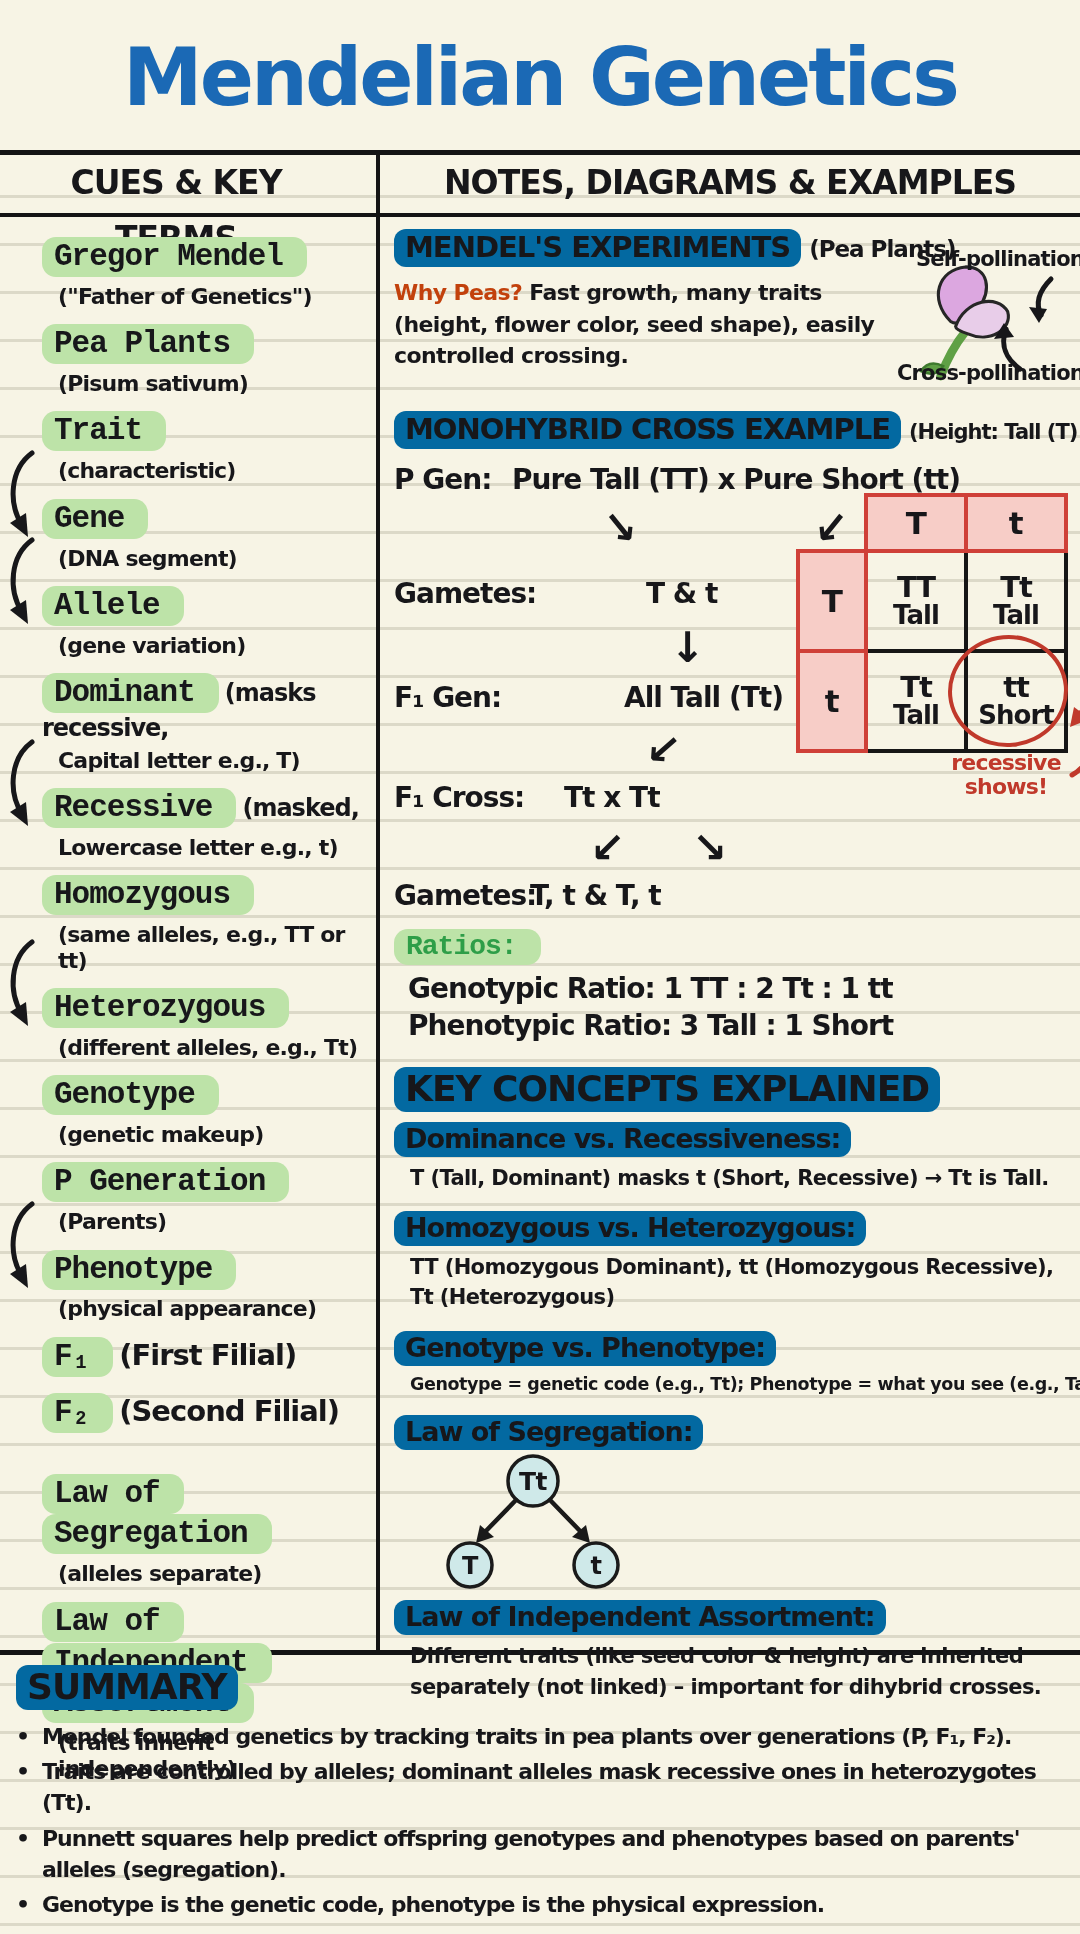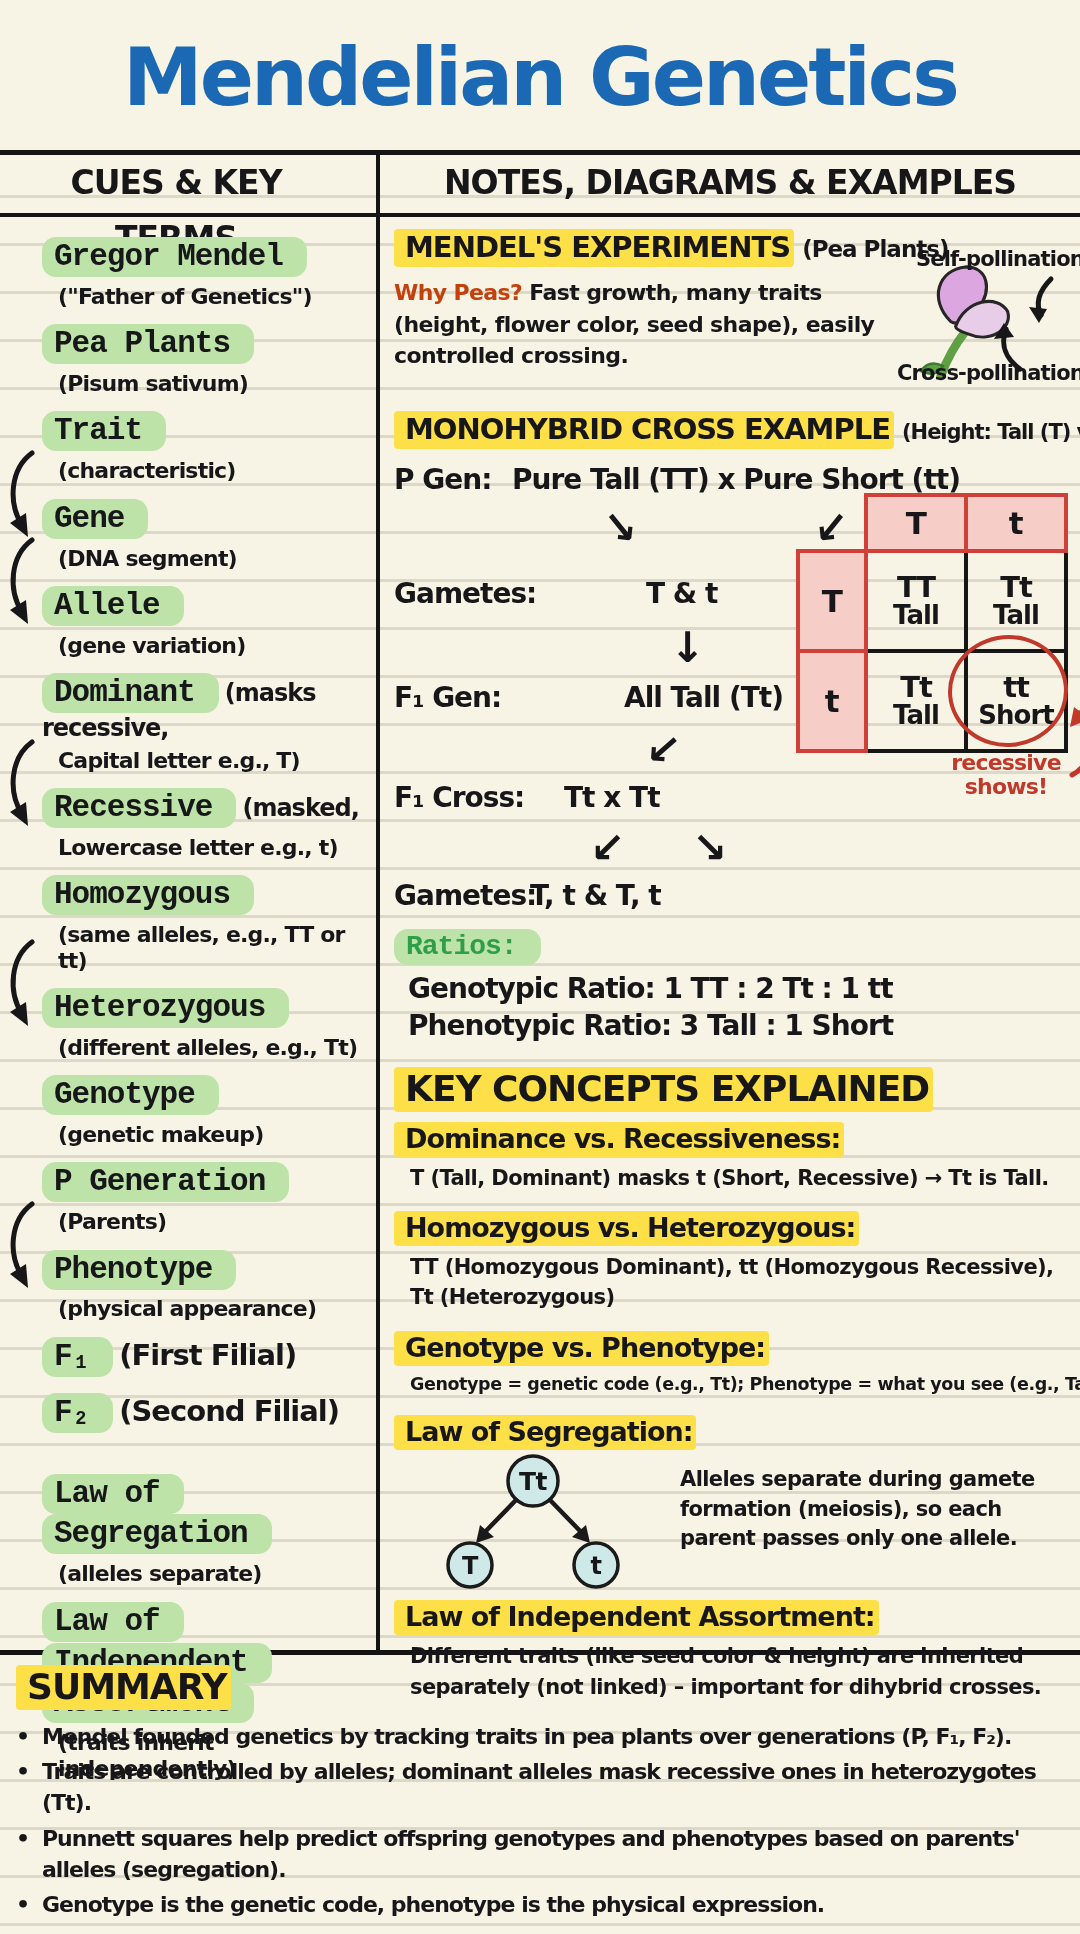--- a/index.html
+++ b/index.html
@@ -18,21 +18,21 @@
   .ch-cues{left:0;width:328px;padding-left:12px;}
   .ch-notes{left:380px;right:0;}
   .vdiv{position:absolute;top:0;bottom:0;left:376px;width:4px;background:#141414;}
   .cues{position:absolute;top:62px;left:0;width:376px;bottom:0;box-sizing:border-box;
        padding:20px 6px 0 42px;}
   .notes{position:absolute;top:62px;left:380px;right:0;bottom:0;box-sizing:border-box;
        padding:12px 8px 0 14px;}
   
   .hl-g{background:#bde3a8;border-radius:14px;padding:2px 24px 3px 12px;
         -webkit-box-decoration-break:clone;box-decoration-break:clone;font-family:Liberation Mono, monospace;}
-  .hl-b{background:#fde047;border-radius:4px;padding:1px 4px 3px 11px;
+  .hl-b{background:#0369a1;border-radius:12px;padding:1px 11px 3px 11px;
         -webkit-box-decoration-break:clone;box-decoration-break:clone;}
   
   .cue{position:relative;margin:0 0 15px 0;}
   .cue.mt{}
   .cue .term{font-size:31px;line-height:1.32;letter-spacing:-1px;}
   .cue .inline{font-size:24px;letter-spacing:-1px;margin-left:6px;}
   .cue .below{font-size:22px;letter-spacing:-0.8px;padding:6px 0 0 16px;line-height:1.15;}
   .link-arrow{position:absolute;left:-38px;top:-54px;}
   
   .sec-head{font-size:29px;letter-spacing:-1px;line-height:1.3;white-space:nowrap;}
@@ -351,21 +351,20 @@
           <text x="105" y="39" font-size="25" text-anchor="middle" font-weight="bold" fill="#17171a">Tt</text>
           <line x1="88" y1="49" x2="56" y2="82" stroke="#1a1a1a" stroke-width="4.5" stroke-linecap="round"></line>
           <polygon points="48,92 52,74 66,86" fill="#1a1a1a"></polygon>
           <line x1="122" y1="49" x2="154" y2="82" stroke="#1a1a1a" stroke-width="4.5" stroke-linecap="round"></line>
           <polygon points="162,92 144,86 158,74" fill="#1a1a1a"></polygon>
           <circle cx="42" cy="114" r="22" fill="#cfe9e9" stroke="#1a1a1a" stroke-width="3.5"></circle>
           <text x="42" y="123" font-size="24" text-anchor="middle" font-weight="bold" fill="#17171a">T</text>
           <circle cx="168" cy="114" r="22" fill="#cfe9e9" stroke="#1a1a1a" stroke-width="3.5"></circle>
           <text x="168" y="123" font-size="24" text-anchor="middle" font-weight="bold" fill="#17171a">t</text>
         </svg>
-        <div class="seg-text">Alleles separate during gamete formation (meiosis), so each parent passes only one allele.</div>
       </div>
     </div>
 
     <div class="kc-block" style="margin-top:8px;">
       <span class="bh hl-b">Law of Independent Assortment:</span>
       <div class="kc-line">Different traits (like seed color &amp; height) are inherited</div>
       <div class="kc-line" style="padding-top:2px;">separately (not linked) – important for dihybrid crosses.</div>
     </div>
 
   </div>

